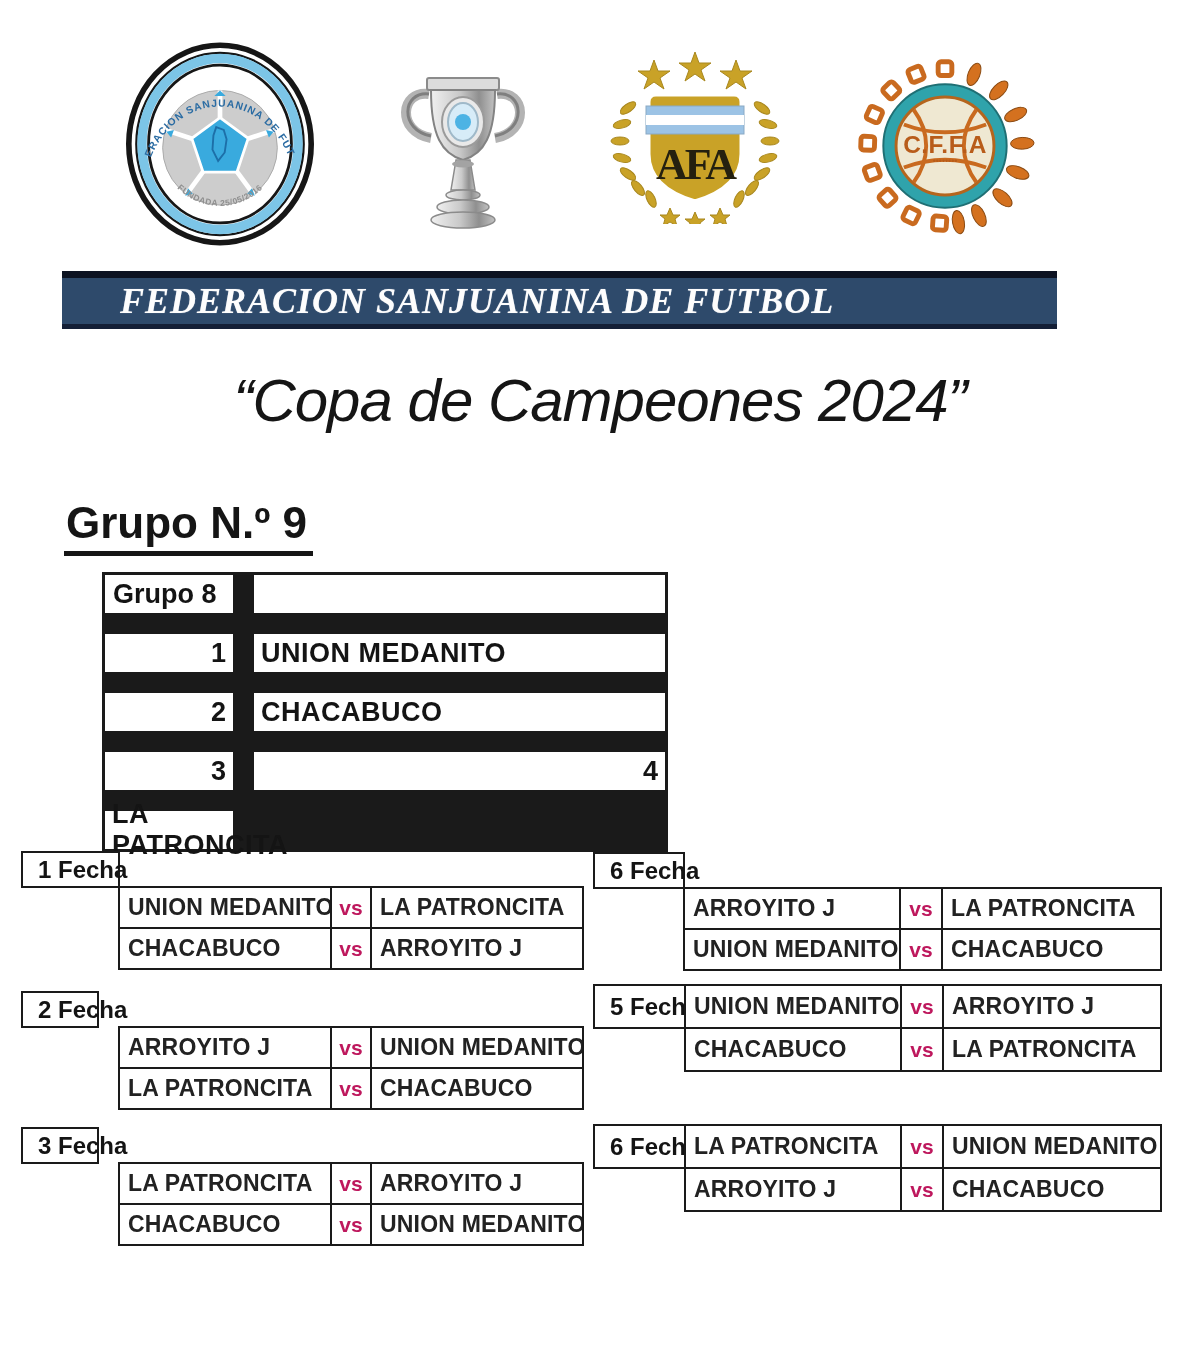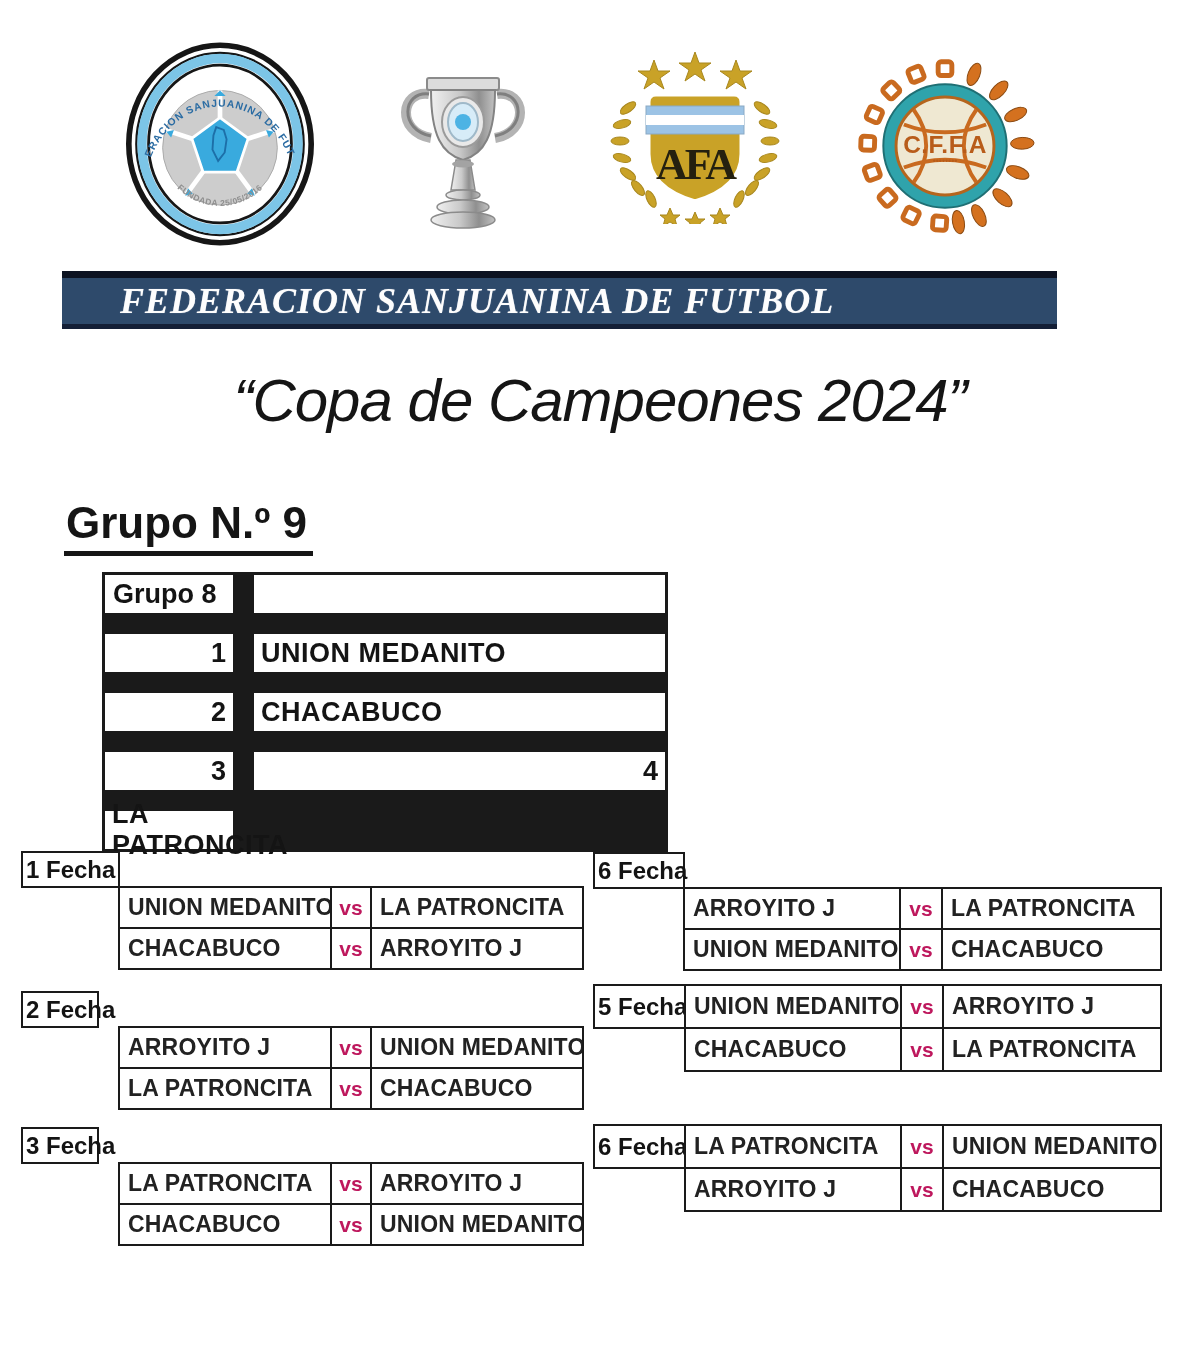--- a/index.html
+++ b/index.html
@@ -40,21 +40,21 @@
     gap:21px;background:#1a1a1a;border:3px solid #1a1a1a;box-sizing:border-box;margin-left:32px;
   }
   #group-table .gcell{background:#fff;display:flex;align-items:center;font-weight:bold;font-size:27px;color:#141414;}
   #group-table .ghead{padding-left:8px;}
   #group-table .gnum{justify-content:flex-end;padding-right:7px;}
   #group-table .gteam{padding-left:7px;letter-spacing:0.5px;}
   
   .fx-label{
     position:absolute;height:37px;box-sizing:border-box;
     border:2px solid #1a1a1a;background:#fff;
-    display:flex;align-items:center;padding-left:3px;
+    display:flex;align-items:center;padding-left:15px;
     font-weight:bold;font-size:24px;color:#141414;white-space:nowrap;
   }
   .fx-label.tall{height:45px;}
   .fx-grid{
     position:absolute;display:grid;grid-auto-rows:39px;gap:2px;
     background:#1a1a1a;border:2px solid #1a1a1a;box-sizing:border-box;
   }
   .fx-grid.tall{grid-auto-rows:41px;}
   .fx-grid.cols-left{grid-template-columns:210px 38px 1fr;}
   .fx-grid.cols-right{grid-template-columns:214px 40px 1fr;}

